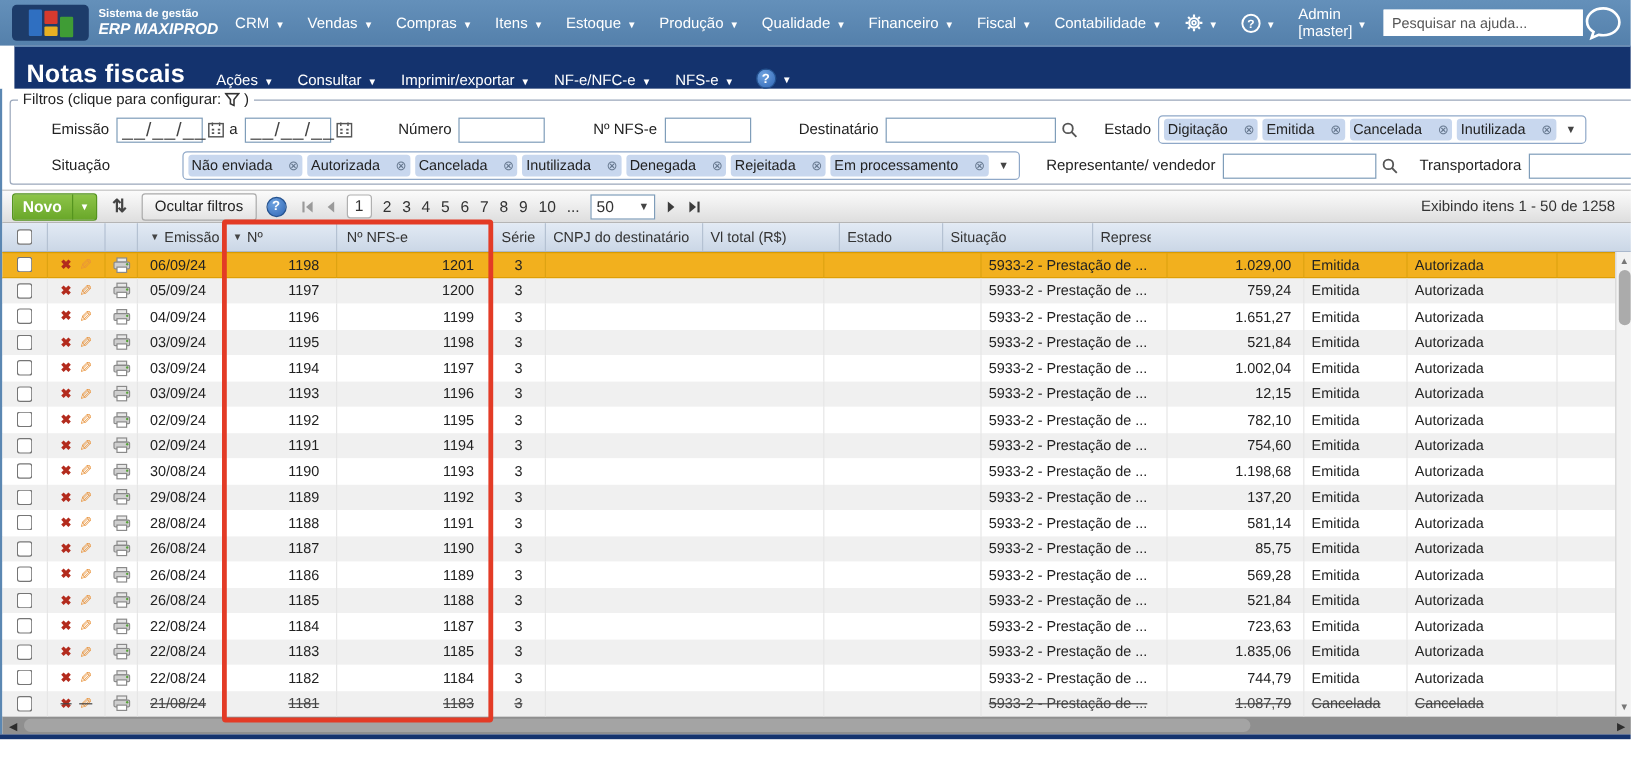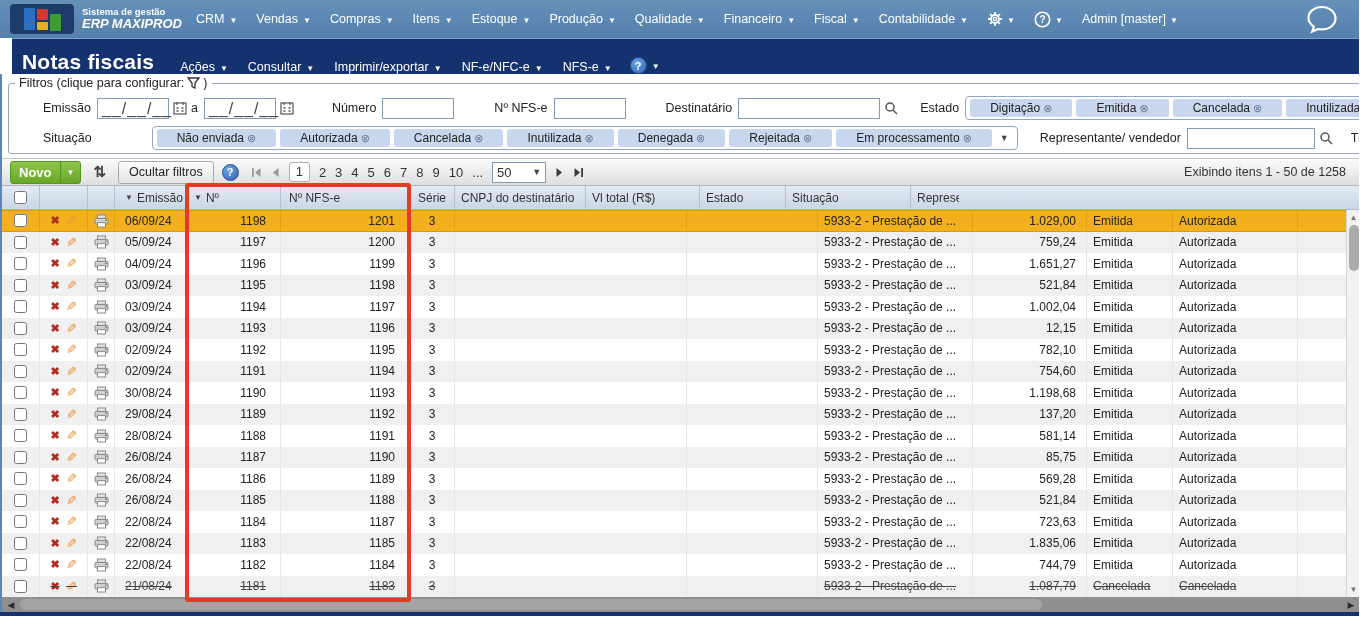--- a/index.html
+++ b/index.html
@@ -40,21 +40,21 @@
   
   .filters { height:84px; background:#fff; padding:2px 6px 0 6px; }
   fieldset.filt { border:1px solid #9aa7bb; border-radius:3px; height:78px; padding:2px 6px 0 6px; }
   fieldset.filt legend { font-size:12.5px; color:#222; padding:0 4px; display:flex; align-items:center; gap:3px; }
   .filter-row { display:flex; align-items:center; height:28px; margin-top:2px; }
   .flabel { margin-right:6px; white-space:nowrap; font-size:12.5px; }
   .finput { height:21px; border:1px solid #7f9db9; background:#fff; font-size:16px; padding:0 4px; color:#333; font-family:"Liberation Sans",sans-serif; }
   .date-box { width:72px; text-align:center; color:#444; letter-spacing:1px; line-height:19px; }
   .icon-btn { display:inline-flex; align-items:center; justify-content:center; margin:0 4px; cursor:pointer; }
   .tag-group { display:flex; align-items:center; background:#fff; border:1px solid #8fa8c8; border-radius:4px; padding:2px 4px; gap:4px; }
-  .tag { background:#c8d7ee; border-radius:3px; padding:2px 20px; font-size:12px; color:#222; display:flex; align-items:center; gap:3px; white-space:nowrap; cursor:pointer; }
+  .tag { background:#c8d7ee; border-radius:3px; padding:2px 3px; font-size:12px; color:#222; display:flex; align-items:center; gap:13px; white-space:nowrap; cursor:pointer; }
   .tag .x { color:#6b7population:0; color:#66788f; font-size:11px; }
   .dd-arrow { color:#444; font-size:9px; padding:0 4px; cursor:pointer; }
 
   
   .toolbar { height:28px; background:linear-gradient(#fbfbfb,#dedede); border-top:1px solid #c3c3c3; border-bottom:1px solid #b5b5b5; display:flex; align-items:center; padding:0 8px; gap:8px; }
   .btn-novo { height:23px; background:linear-gradient(#8ec549,#69a729); border:1px solid #55941f; border-radius:3px; color:#fff; font-weight:bold; font-size:13px; display:flex; align-items:center; cursor:pointer; }
   .btn-novo .lbl { padding:0 8px; }
   .btn-novo .sep { width:1px; height:100%; background:#55941f; }
   .btn-novo .ar { padding:0 6px; font-size:8px; }
   .refresh { font-size:15px; font-weight:bold; color:#444; cursor:pointer; padding:0 4px; }
@@ -207,20 +207,21 @@
             <circle cx="8.5" cy="8.5" r="7.2" fill="none" stroke="#fff" stroke-width="1.6"></circle>
             <text x="8.5" y="12" text-anchor="middle" font-size="10" font-weight="bold" fill="#fff" font-family="Liberation Sans,sans-serif">?</text>
           </svg>
       </span>
         <span class="caret">▼</span>
     </div>
     <div class="top-iconbtn">
       <span style="font-size:12.5px;">Admin [master]</span>
       <span class="caret">▼</span>
     </div>
+    <input class="help-search" placeholder="Pesquisar na ajuda..." style="">
     <div class="top-right">
       <span class="chat-icon">
         <svg width="34" height="30" viewBox="0 0 34 30">
             <path d="M17 3 C9.3 3 3.5 7.8 3.5 13.8 c0 3.6 2.1 6.8 5.4 8.8 l-1.6 5 5.9-2.6 c1.2.3 2.5.4 3.8.4 7.7 0 13.5-4.8 13.5-10.8S24.7 3 17 3z" fill="none" stroke="#fff" stroke-width="2.2"></path>
           </svg>
       </span>
 
     </div>
   </div>
 

